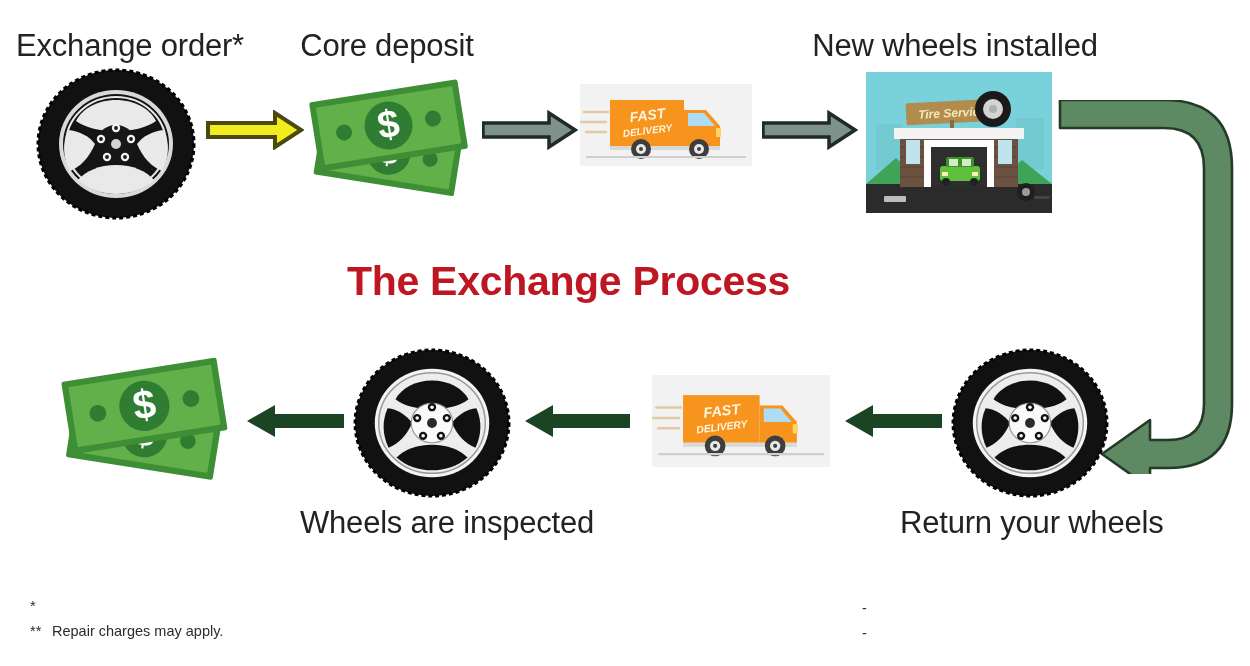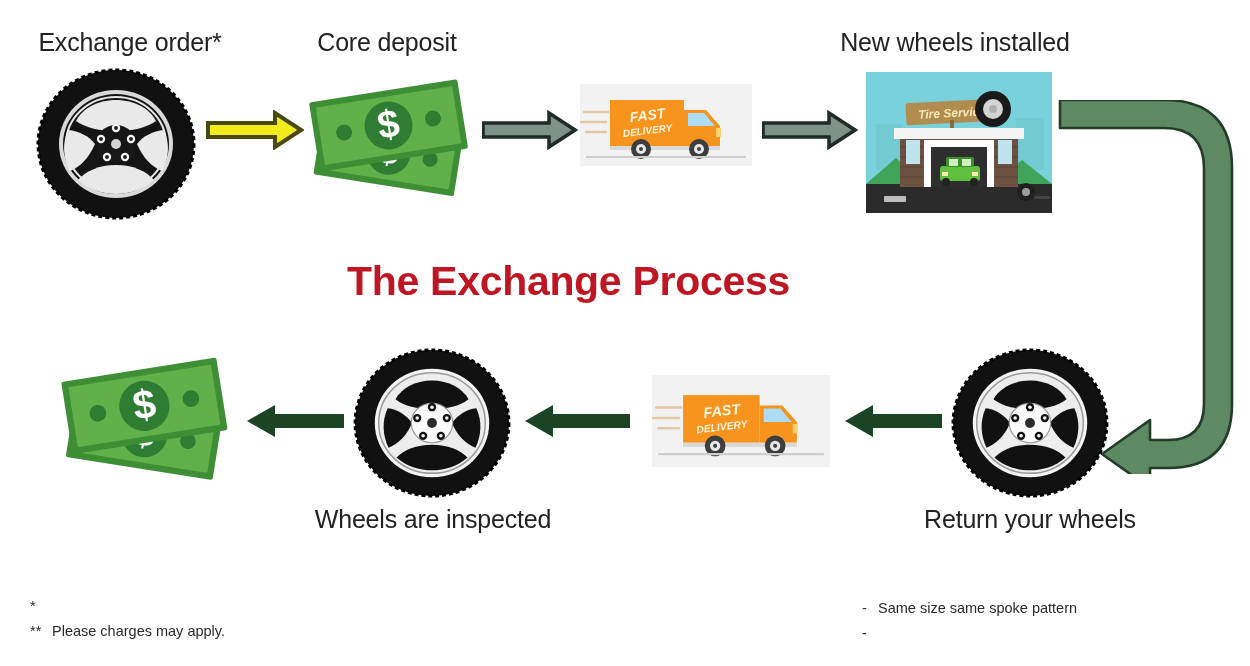--- a/index.html
+++ b/index.html
@@ -16,21 +16,21 @@
     position: relative;
     width: 1250px;
     height: 666px;
     background: #ffffff;
     overflow: hidden;
   }
   .abs { position: absolute; }
 
   
   .step-label {
-    font-size: 25px;
+    font-size: 31px;
     line-height: 1.16;
     color: #222222;
     text-align: center;
     letter-spacing: -0.2px;
     white-space: nowrap;
   }
   .step-label.wrap { white-space: normal; }
 
   .title {
     font-size: 41px;
@@ -397,27 +397,26 @@
   <div class="abs step-label" style="left:900px; top:505px; width:260px;">Return your wheels</div>
 
   <div class="abs step-label" style="left:300px; top:505px; width:266px;">Wheels are inspected</div>
 
   <div class="abs note-list" style="left:30px; top:594px; width:400px;">
     <div class="note-row">
       <span class="note-mark">*</span>
     </div>
     <div class="note-row">
       <span class="note-mark">**</span>
-      <span>Please charges may apply.</span>
+      <span>Repair charges may apply.</span>
     </div>
   </div>
 
   <div class="abs note-list" style="left:862px; top:596px; width:380px;">
     <div class="note-row">
       <span class="note-mark dash">-</span>
-      <span>Same size same spoke pattern</span>
     </div>
     <div class="note-row">
       <span class="note-mark dash">-</span>
     </div>
   </div>
 
 </div>
 
 </body></html>

